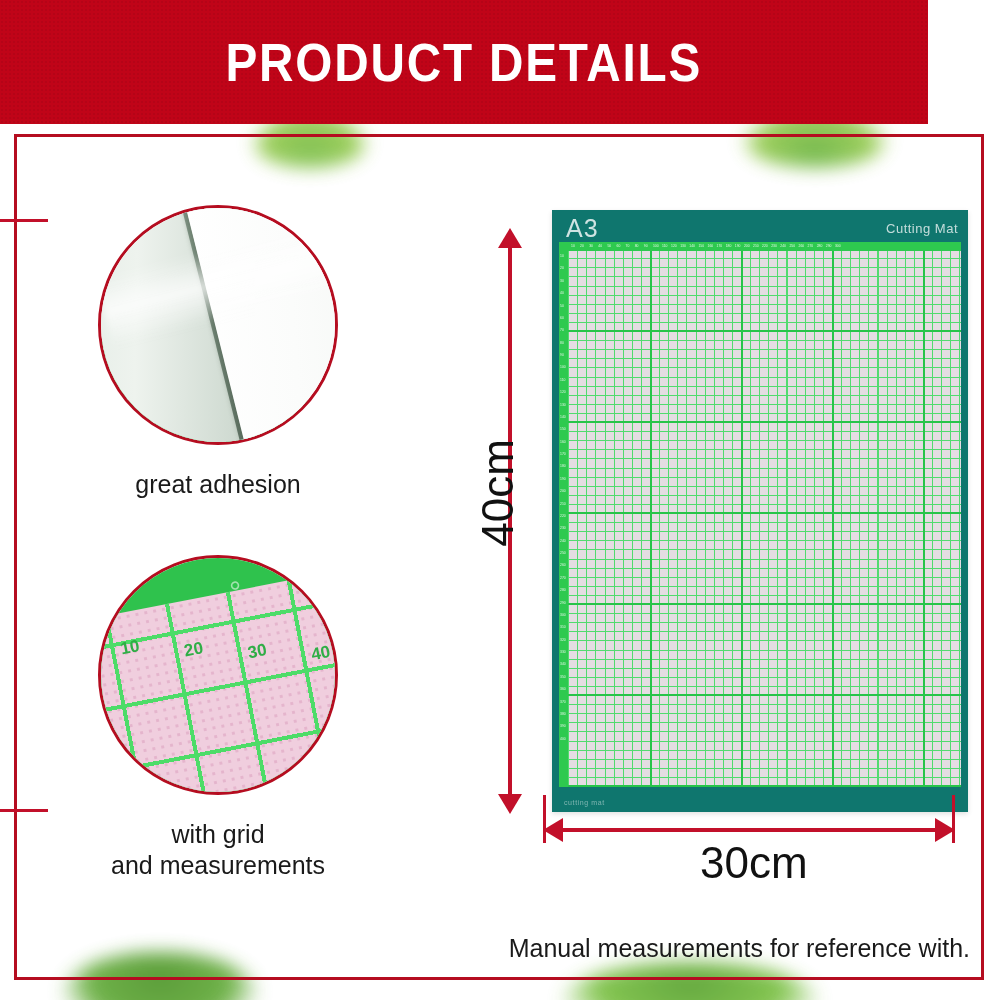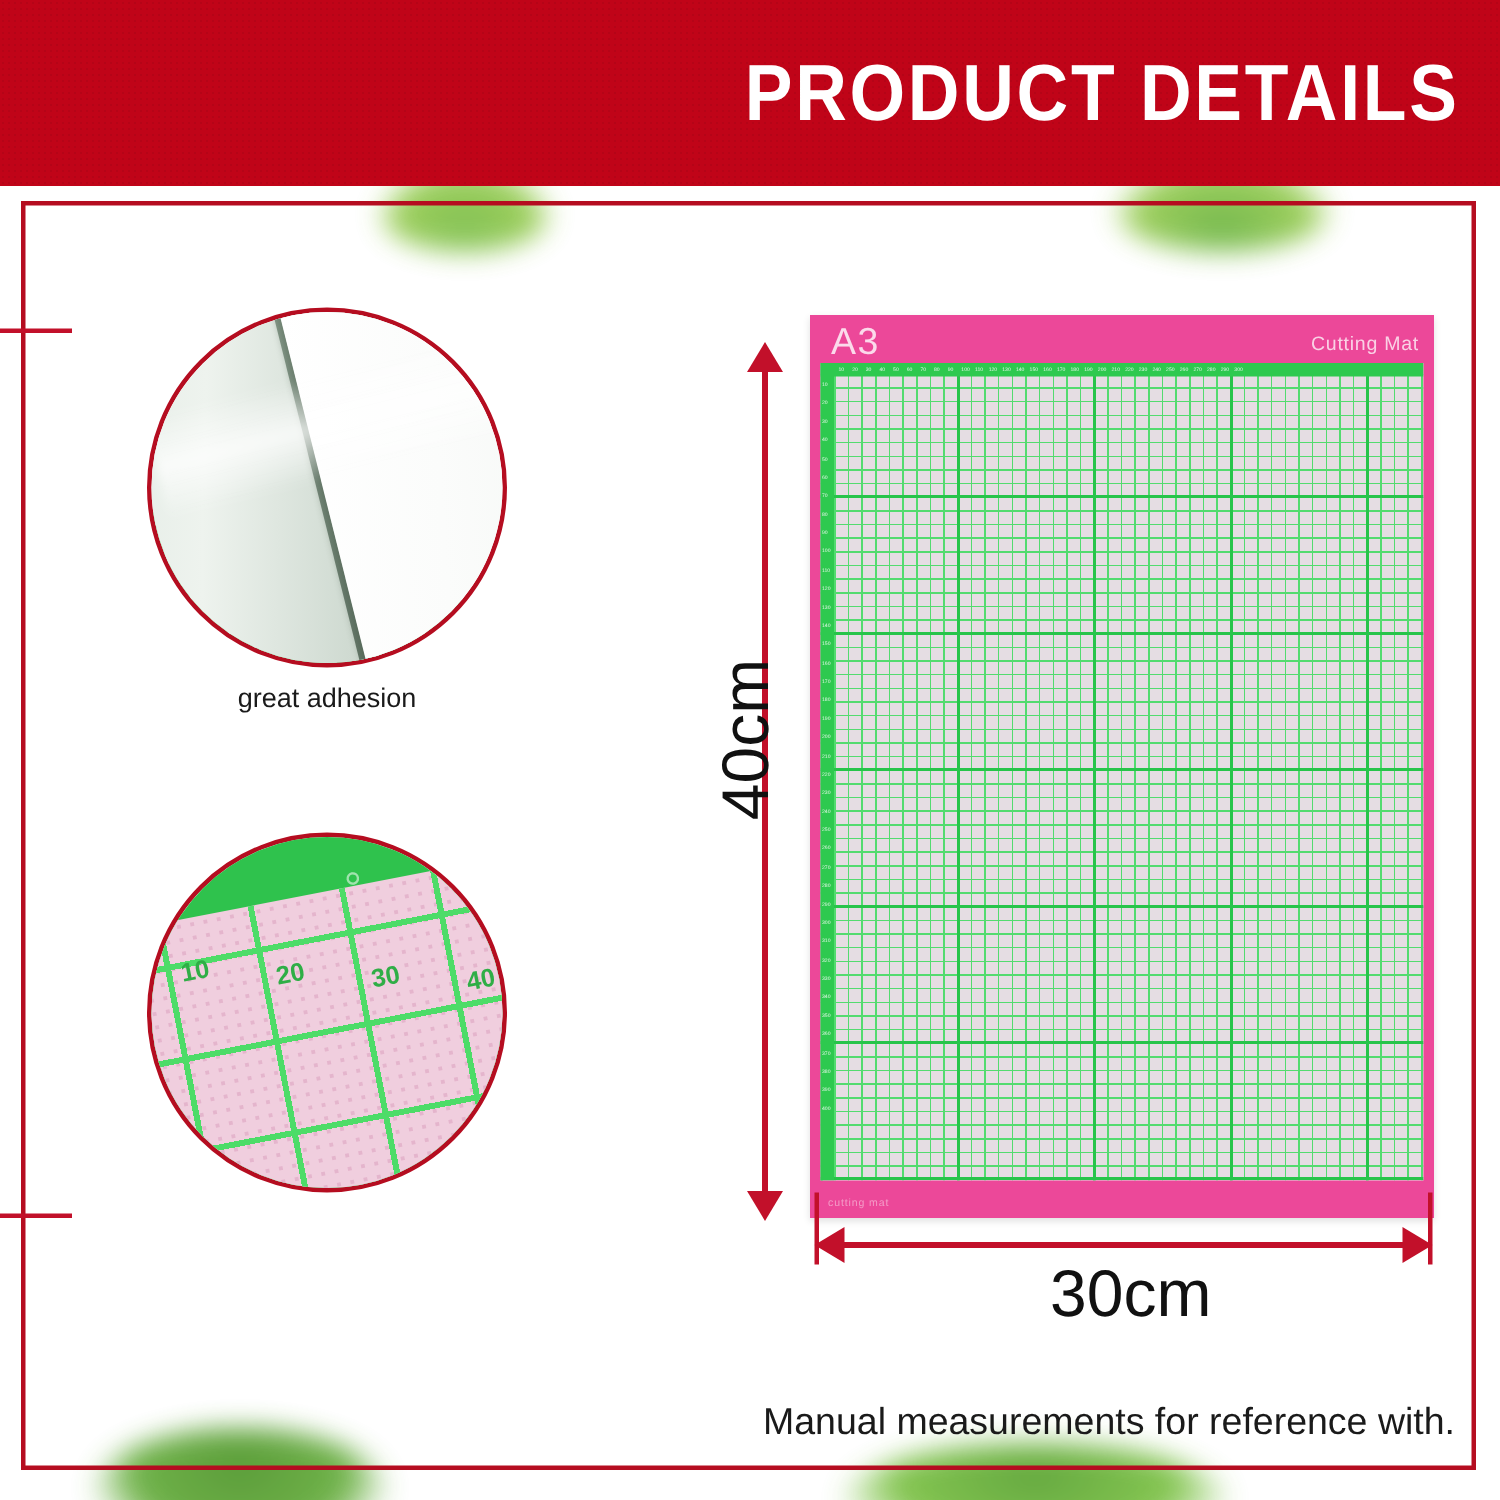--- a/index.html
+++ b/index.html
@@ -11,23 +11,23 @@
 
   
   .leaf{position:absolute;border-radius:50%;filter:blur(9px);opacity:.85;pointer-events:none;}
   #leaf-top-a{left:250px;top:108px;width:120px;height:60px;background:radial-gradient(ellipse at 50% 70%,#6fb83a 0%,#8cc63f 55%,rgba(140,198,63,0) 72%);}
   #leaf-top-b{left:740px;top:104px;width:150px;height:64px;background:radial-gradient(ellipse at 50% 75%,#5fae33 0%,#8cc63f 55%,rgba(140,198,63,0) 74%);}
   #leaf-bot-a{left:60px;top:952px;width:200px;height:90px;background:radial-gradient(ellipse at 50% 30%,#3f8c18 0%,#57a52a 50%,rgba(87,165,42,0) 74%);}
   #leaf-bot-b{left:560px;top:962px;width:260px;height:80px;background:radial-gradient(ellipse at 50% 30%,#4a9a1f 0%,#6fbb33 50%,rgba(111,187,51,0) 75%);}
 
   
   #header-banner{
-    position:absolute;left:0;top:0;width:1000px;height:124px;
+    position:absolute;left:0;top:0;width:928px;height:124px;
     background:#c00418;
-    display:flex;align-items:center;justify-content:flex-end;
+    display:flex;align-items:center;justify-content:center;
   }
   #header-banner::after{
     content:"";position:absolute;inset:0;
     background-image:radial-gradient(rgba(0,0,0,.10) 1px,transparent 1px);
     background-size:4px 4px;opacity:.55;pointer-events:none;
   }
   #page-title{
     position:relative;z-index:2;
     color:#ffffff;font-size:53px;font-weight:bold;letter-spacing:2px;
     font-family:"Liberation Sans","DejaVu Sans",sans-serif;
@@ -45,21 +45,21 @@
   .feature{position:absolute;width:300px;text-align:center;}
   #feature-adhesion{left:68px;top:205px;}
   #feature-grid{left:68px;top:555px;}
 
   .photo-circle{
     position:relative;width:240px;height:240px;margin:0 auto;
     border-radius:50%;border:3px solid #b50d20;overflow:hidden;
     box-sizing:border-box;background:#fff;
   }
   .caption{
-    margin-top:10px;color:#1a1a1a;font-size:18px;line-height:1.22;
+    margin-top:24px;color:#1a1a1a;font-size:25px;line-height:1.22;
     font-family:"Liberation Sans","DejaVu Sans",sans-serif;
     white-space:pre-line;
   }
 
   
   #photo-adhesion-inner{position:absolute;inset:0;}
   .pa-mat{
     position:absolute;left:-40px;bottom:-30px;width:240px;height:150px;
     background:linear-gradient(160deg,#2fba4a 0%,#35c155 40%,#57d06f 100%);
     transform:rotate(-16deg);
@@ -120,22 +120,22 @@
     font-size:46px;font-style:italic;font-weight:bold;
     color:rgba(255,255,255,0);
     -webkit-text-stroke:1.5px rgba(255,255,255,.55);
     transform:rotate(-11deg);letter-spacing:1px;
     font-family:"Liberation Serif","DejaVu Serif",serif;
     white-space:nowrap;
   }
 
   
   #cutting-mat{
-    position:absolute;left:540px;top:210px;width:416px;height:602px;
-    background:#ec4899;box-sizing:border-box;
+    position:absolute;left:552px;top:210px;width:416px;height:602px;
+    background:#0f766e;box-sizing:border-box;
     box-shadow:0 2px 5px rgba(0,0,0,.12);
   }
   #mat-label-a3{
     position:absolute;left:14px;top:4px;color:rgba(255,255,255,.8);
     font-size:25px;font-weight:normal;letter-spacing:1px;
     font-family:"Liberation Sans","DejaVu Sans",sans-serif;
   }
   #mat-label-brand{
     position:absolute;right:10px;top:11px;color:rgba(255,255,255,.75);
     font-size:13px;letter-spacing:.5px;
@@ -265,20 +265,22 @@
         <div class="pg-dots"></div>
         <div class="pg-lines"></div>
         <div class="pg-num" style="left:72px;top:26px;">10</div>
         <div class="pg-num" style="left:134px;top:40px;">20</div>
         <div class="pg-num" style="left:196px;top:54px;">30</div>
         <div class="pg-num" style="left:258px;top:68px;">40</div>
 
       </div>
     </div>
   </div>
+  <div class="caption">with grid
+and measurements</div>
 </div>
 
 <div id="cutting-mat">
   <div id="mat-label-a3">A3</div>
   <div id="mat-label-brand">Cutting Mat</div>
   <div id="mat-grid-area">
     <div id="mat-grid-fine"></div>
     <div id="mat-grid-bold"></div>
     <div id="mat-ruler-top">
         <div class="mat-tick" style="left: 12px; top: 0px;">10</div>

